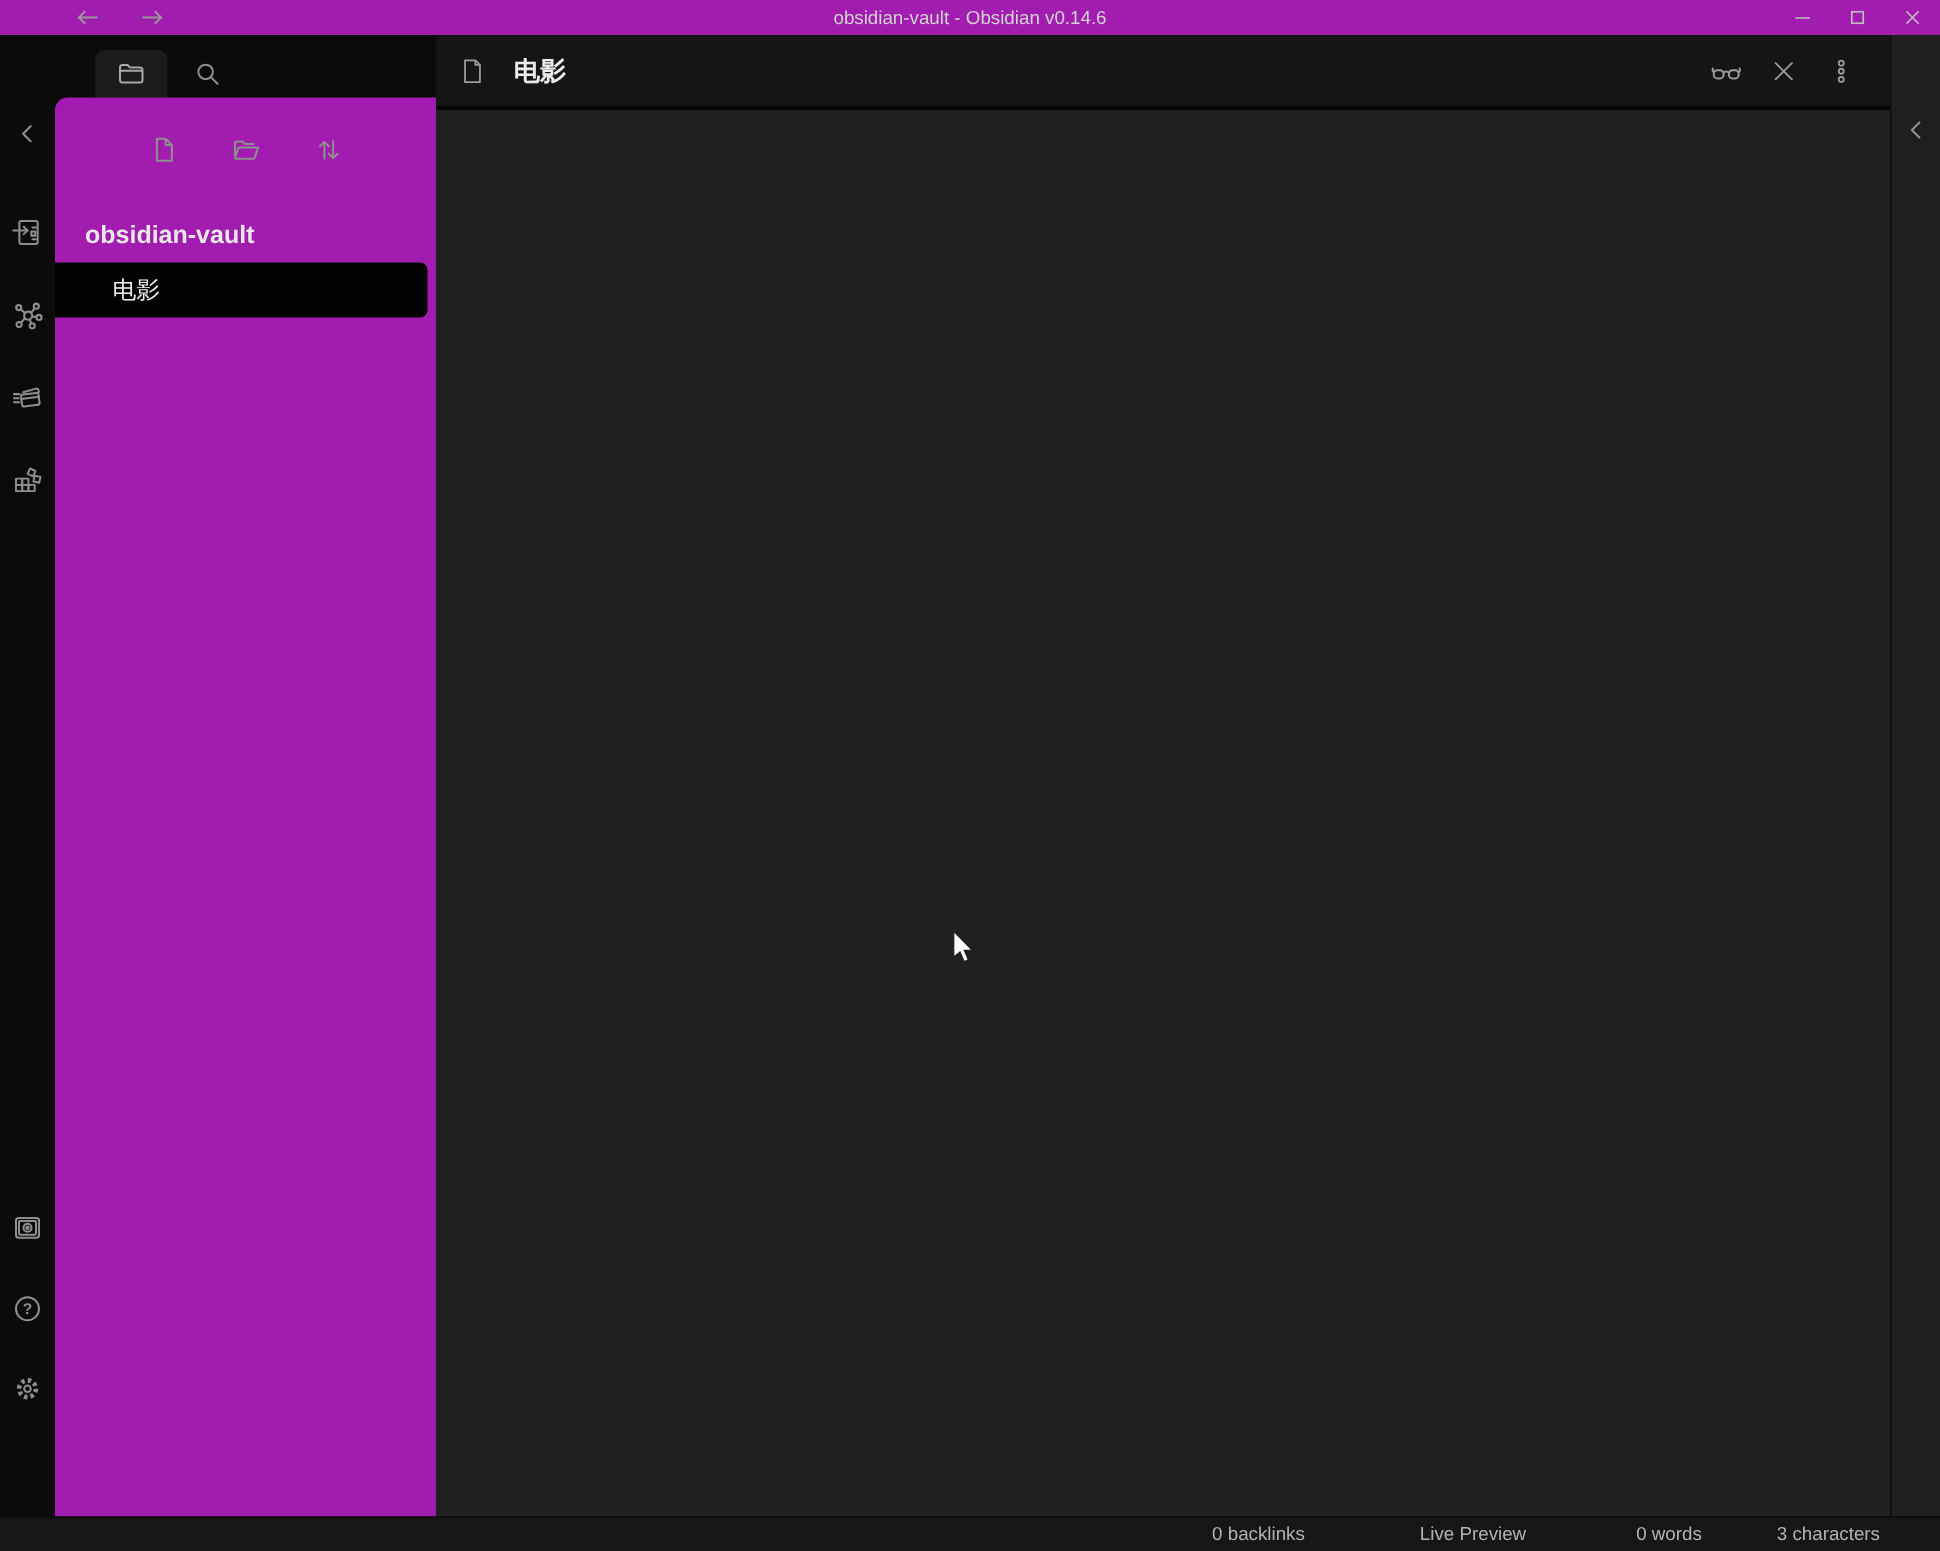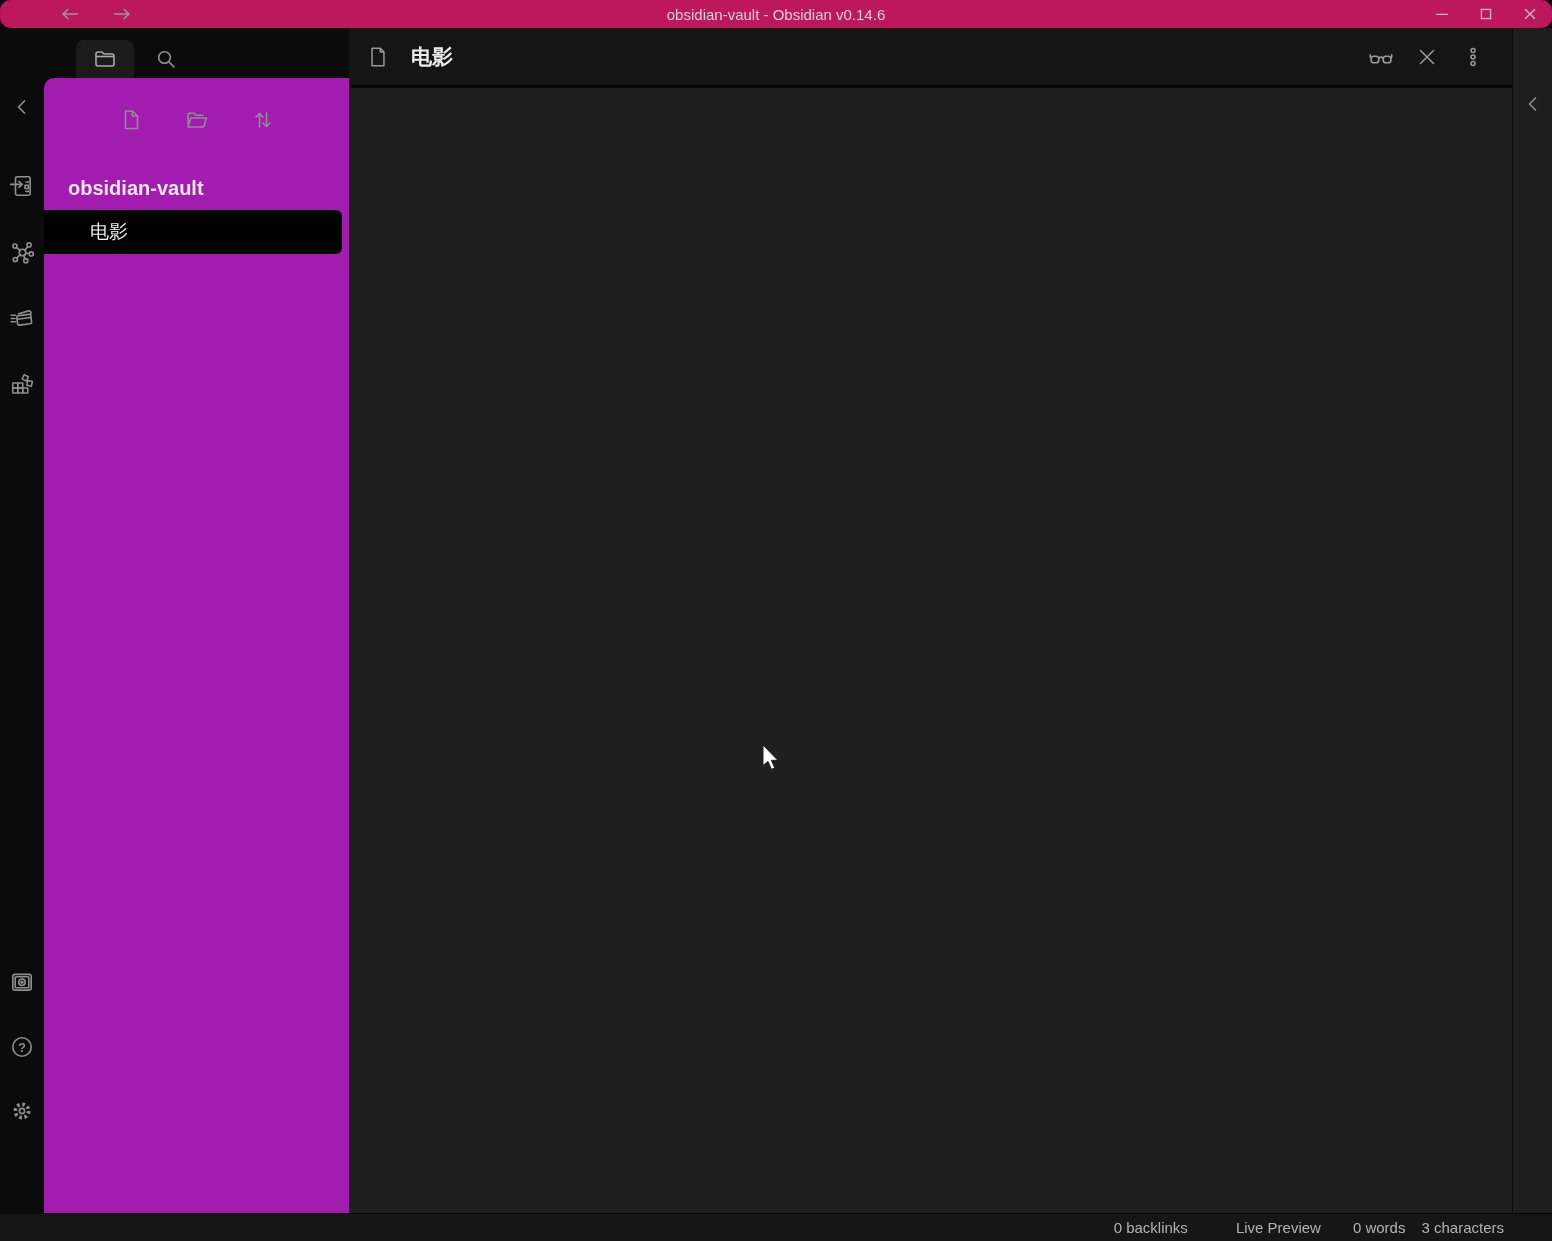--- a/index.html
+++ b/index.html
@@ -1,21 +1,21 @@
 <!DOCTYPE html>
 <html><head>
 <meta charset="utf-8">
 <style>
   * { margin:0; padding:0; box-sizing:border-box; }
   html,body { width:1552px; height:1241px; overflow:hidden; background:#0b0b0b;
               font-family:"Liberation Sans", sans-serif; }
   .window { position:relative; width:1552px; height:1241px; background:#0b0b0b; color:#e0e0e0; }
 
   
-  .titlebar { position:relative; height:28px; background:#be185d; display:flex; align-items:center;border-radius:11px; }
+  .titlebar { position:relative; height:28px; background:#a21caf; display:flex; align-items:center; }
   .history-nav { position:absolute; left:56px; top:0; height:28px; display:flex; gap:24px; align-items:center; }
   .tb-btn { width:28px; height:26px; display:flex; align-items:center; justify-content:center;
             background:none; border:none; color:#9a9a9a; cursor:default; }
   .window-title { position:absolute; left:0; right:0; text-align:center; font-size:15px; color:#d2d2d2; }
   .window-controls { position:absolute; right:0; top:0; height:28px; display:flex; }
   .wc-btn { width:44px; height:28px; display:flex; align-items:center; justify-content:center;
             background:none; border:none; color:#bdbdbd; }
 
   
   .main { display:flex; height:1185px; }
@@ -62,23 +62,23 @@
   
   .right-strip { width:40px; background:#1e1e1e; border-left:1px solid #0a0a0a;
                  display:flex; flex-direction:column; align-items:center; }
   .right-strip .expand { margin-top:63px; color:#8f8f8f; width:26px; height:26px;
                          display:flex; align-items:center; justify-content:center;
                          background:none; border:none; }
 
   
   .statusbar { height:28px; background:#161616; border-top:1px solid #060606;
                display:flex; align-items:center; justify-content:flex-end;
-               padding-right:48px; font-size:15px; color:#b3b3b3; }
+               padding-right:48px; font-size:15px; color:#b3b3b3;gap:44px; }
   .status-item { white-space:nowrap; }
-  .sb-ml48 { margin-left:48px; } .sb-ml44 { margin-left:32px; } .sb-ml16 { margin-left:16px; }
+  .sb-ml48 { margin-left:48px; } .sb-ml44 { margin-left:44px; } .sb-ml16 { margin-left:16px; }
 
   
   .mouse-cursor { position:absolute; pointer-events:none; }
 
   svg.ic { display:block; }
 </style>
 </head>
 <body>
 
 <div class="window">

